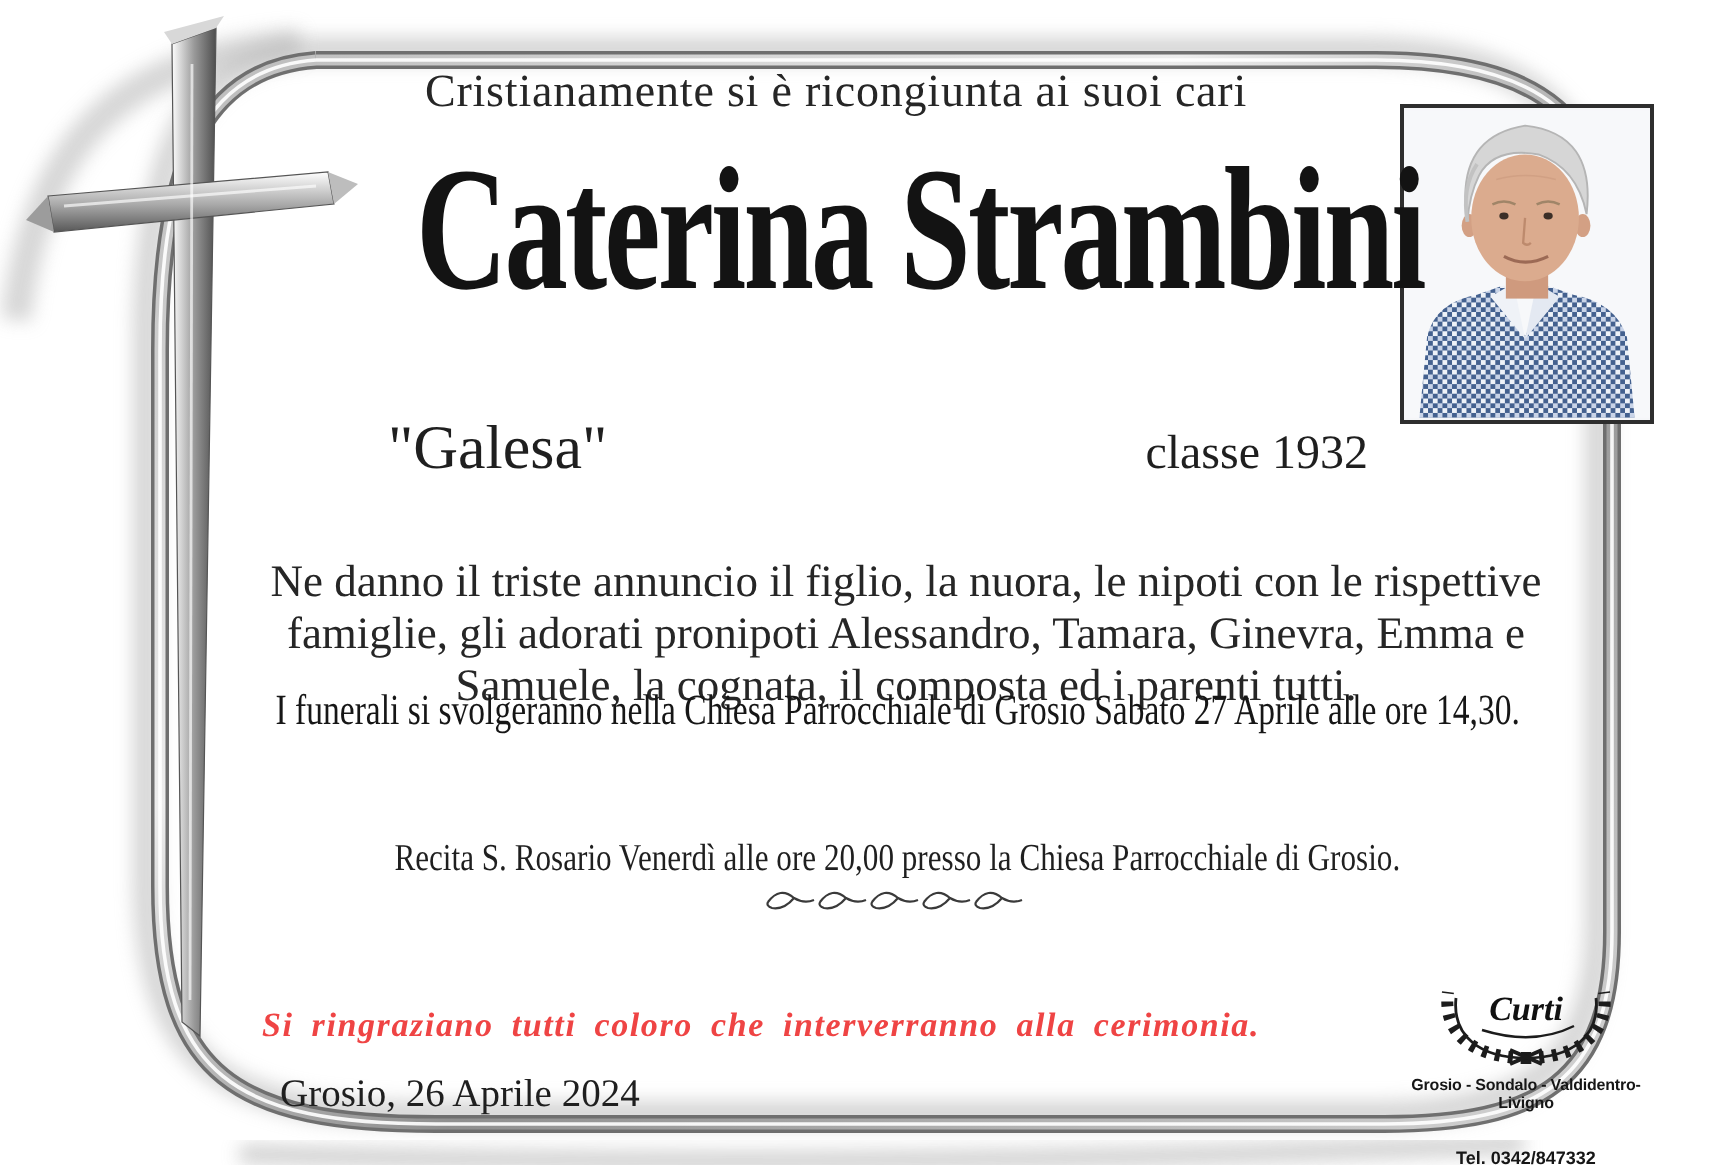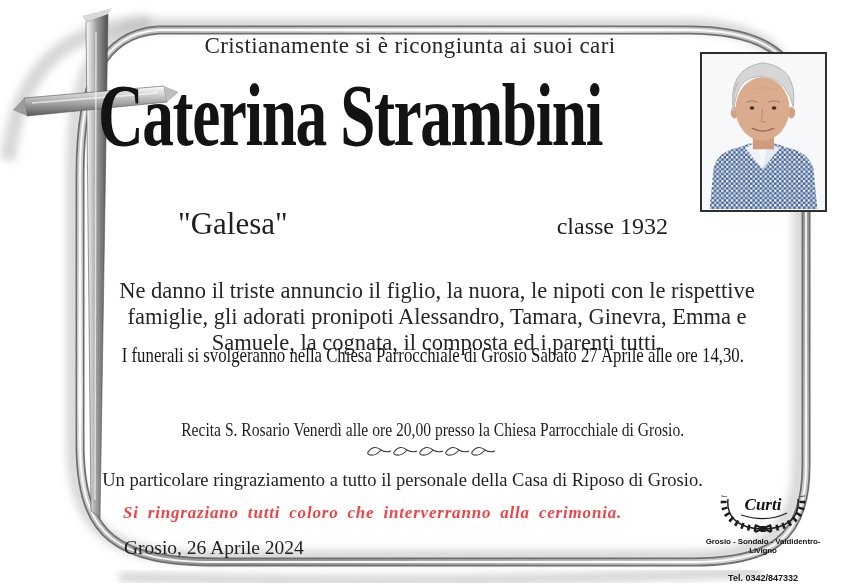--- a/index.html
+++ b/index.html
@@ -6,23 +6,23 @@
   .card{
     position:relative;width:865px;height:587px;background:#ffffff;overflow:hidden;
     font-family:"Liberation Serif",serif;color:#1f1f1f;
   }
   .frame-svg{position:absolute;inset:0;z-index:1;pointer-events:none;}
   .photo{
     position:absolute;left:700px;top:52px;width:127px;height:160px;
     border:2px solid #2e2e2e;z-index:2;background:#f5f6f8;box-sizing:border-box;
   }
   .photo svg{display:block;width:100%;height:100%;}
-  .txt{position:absolute;z-index:3;}
+  .txt{position:absolute;z-index:3;padding-left:16px;}
   .intro{top:33px;left:0;right:45px;text-align:center;font-size:23px;letter-spacing:.4px;color:#262626;}
-  .name{top:72px;left:0;right:55px;text-align:left;font-size:88px;font-weight:bold;
+  .name{top:72px;left:0;right:55px;text-align:right;font-size:88px;font-weight:bold;
         line-height:1;margin:0;white-space:nowrap;color:#131313;}
   .name .squeeze{display:inline-block;transform:scaleX(.72);transform-origin:50% 50%;letter-spacing:-2px;}
   .subrow{top:206px;left:178px;width:490px;display:flex;justify-content:space-between;align-items:baseline;}
   .nickname,.widow{font-size:31px;}
   .classe{font-size:24px;}
   .family{top:255px;left:98px;width:678px;font-size:22.5px;line-height:1.17;text-align:center;color:#262626;}
   .cond{left:0;width:100%;text-align:center;white-space:nowrap;}
   .cond>span{display:inline-block;transform-origin:50% 50%;}
   .funeral{top:343px;font-size:21.5px;color:#161616;}
   .funeral>span{transform:scaleX(.78);}
@@ -144,21 +144,20 @@
         <path id="orn" d="M1,7 Q7,-1 14,5 Q9,11 3,10 Q0,9 1,7 M14,5 Q19,8 24,6" fill="none" stroke="#3a3a3a" stroke-width="1.1"></path>
       </defs>
       <use href="#orn" x="0"></use>
         <use href="#orn" x="26"></use>
         <use href="#orn" x="52"></use>
       <use href="#orn" x="78"></use>
         <use href="#orn" x="104"></use>
     </svg>
   </div>
 
-  <div class="txt thanks">Un particolare ringraziamento a tutto il personale della Casa di Riposo di Grosio.</div>
 
   <div class="txt ceremony">Si ringraziano tutti coloro che interverranno alla cerimonia.</div>
 
   <div class="txt dateline">Grosio, 26 Aprile 2024</div>
 
   <div class="logo">
     <svg width="112" height="46" viewBox="0 0 112 46">
       <path d="M56,42 C30,42 14,30 17,9" fill="none" stroke="#1c1c1c" stroke-width="6" stroke-dasharray="2.5 4"></path>
       <path d="M56,42 C82,42 98,30 95,9" fill="none" stroke="#1c1c1c" stroke-width="6" stroke-dasharray="2.5 4"></path>
       <path d="M56,42 C33,42 19,31 21,12" fill="none" stroke="#1c1c1c" stroke-width="1.4"></path>

